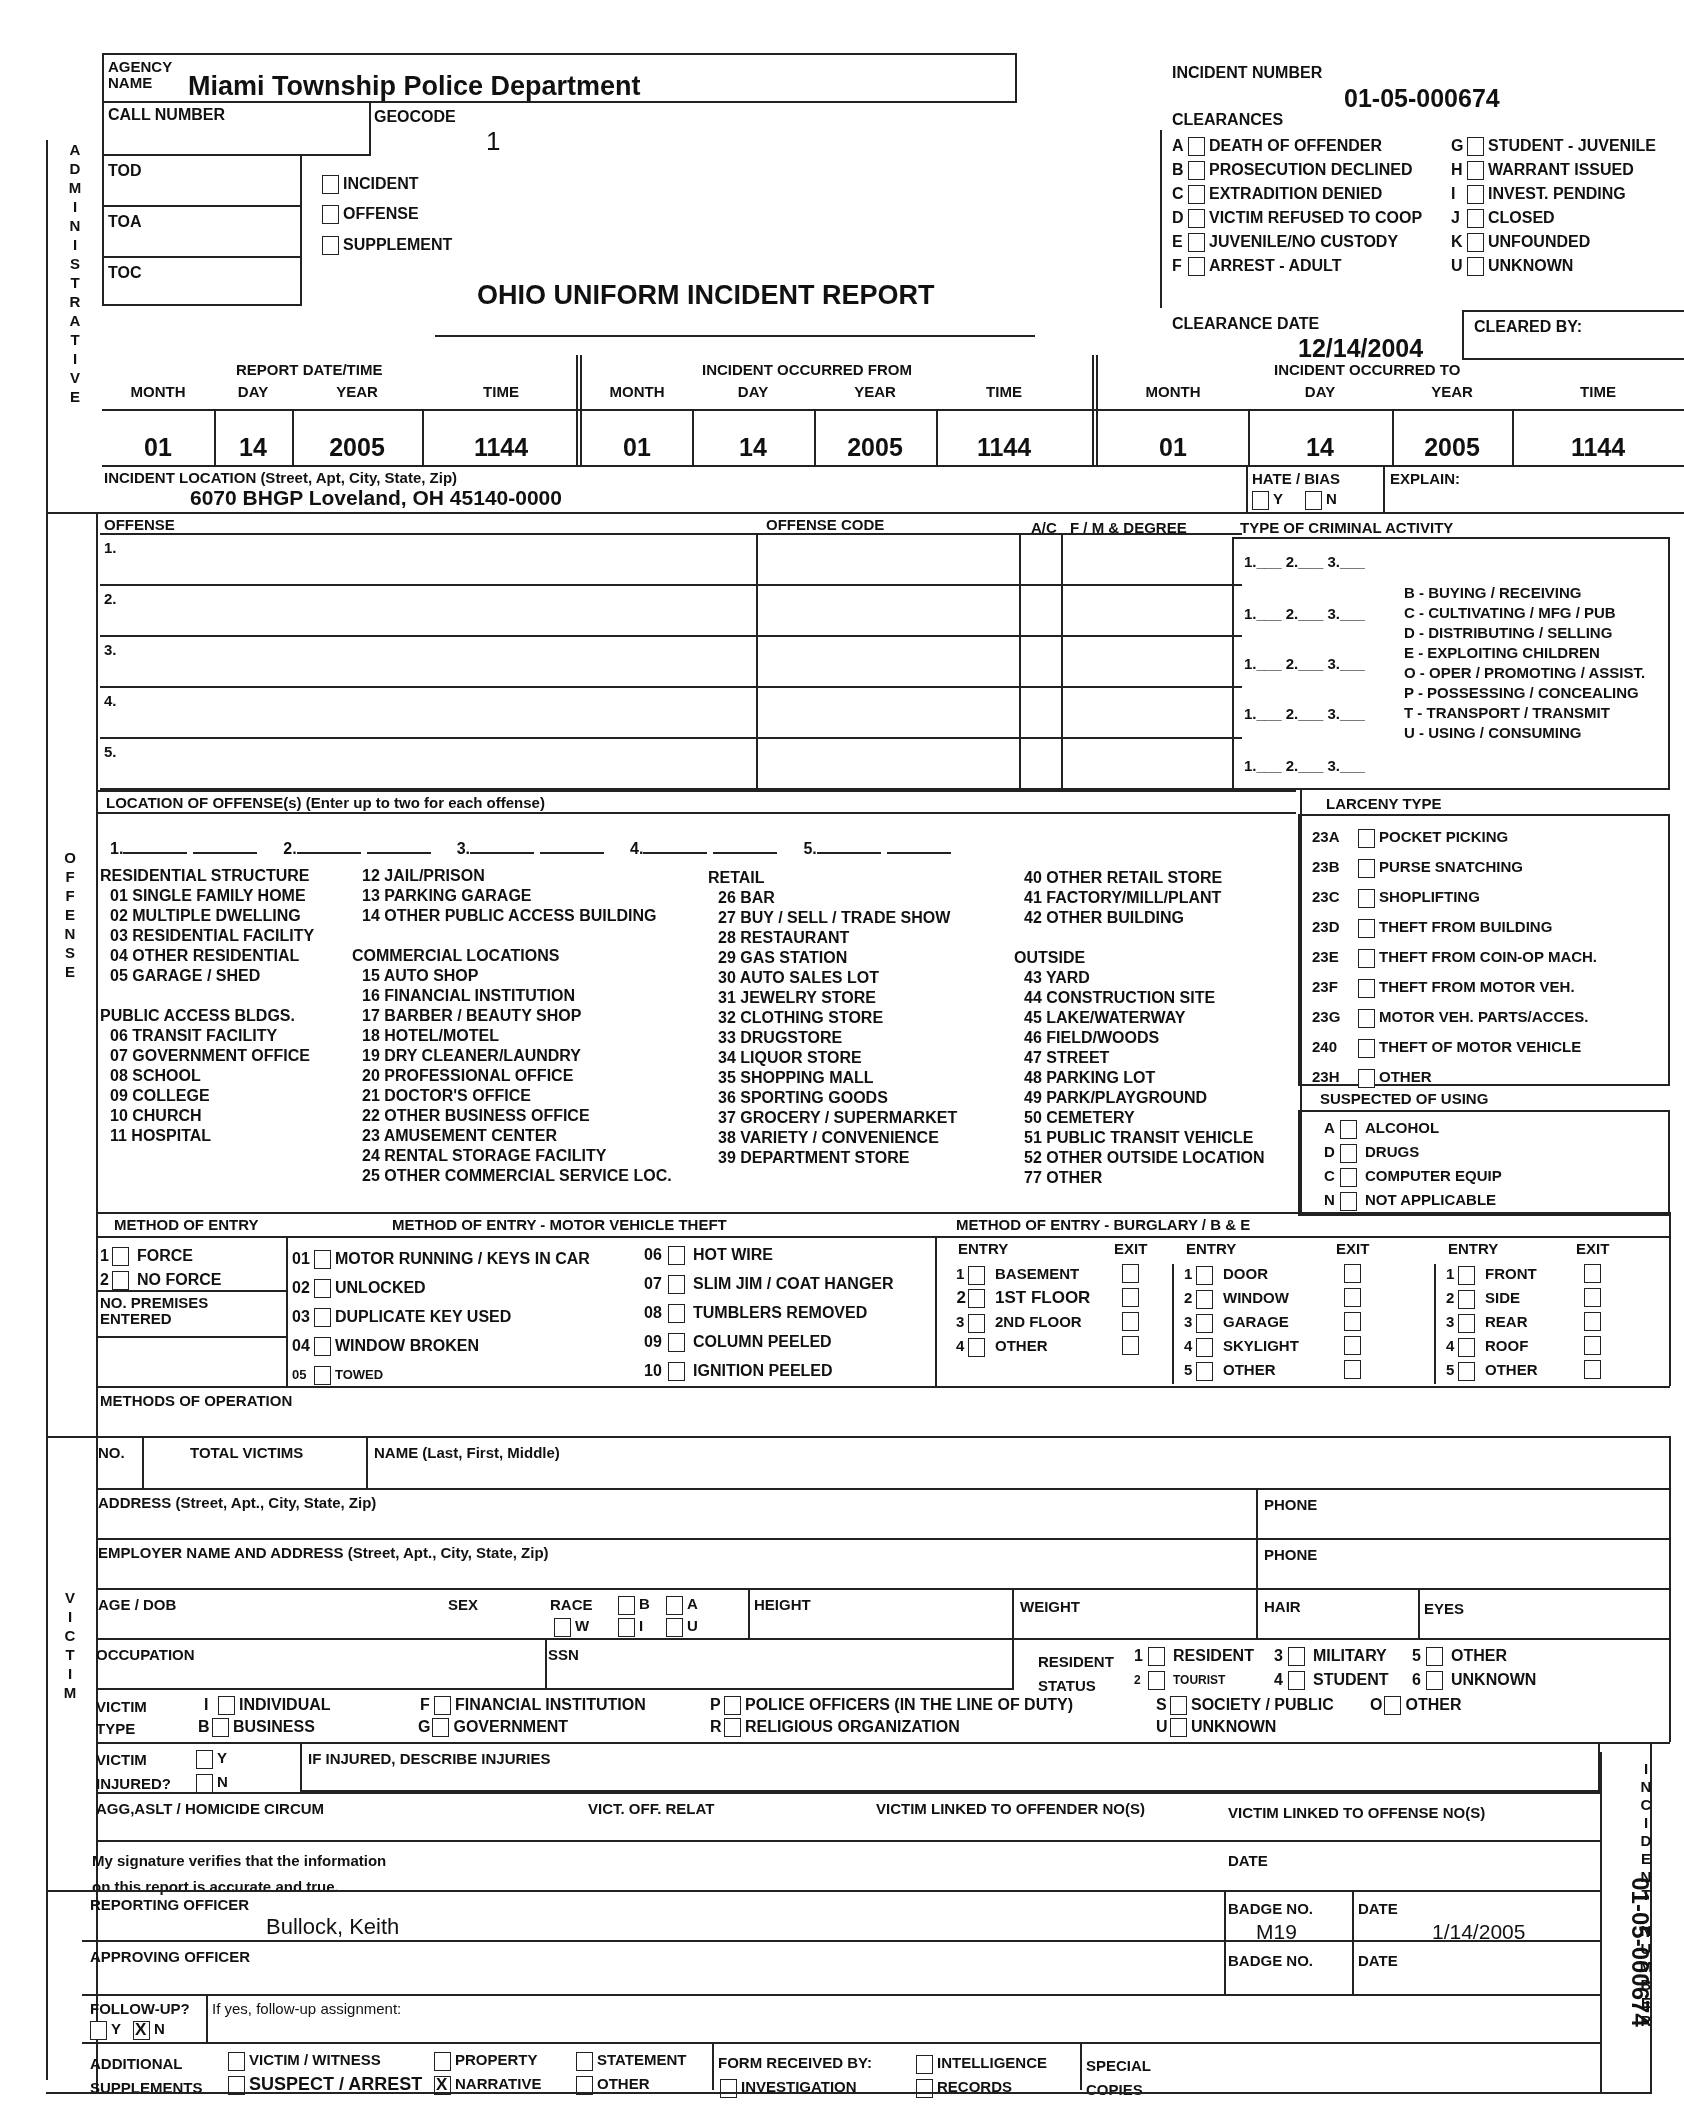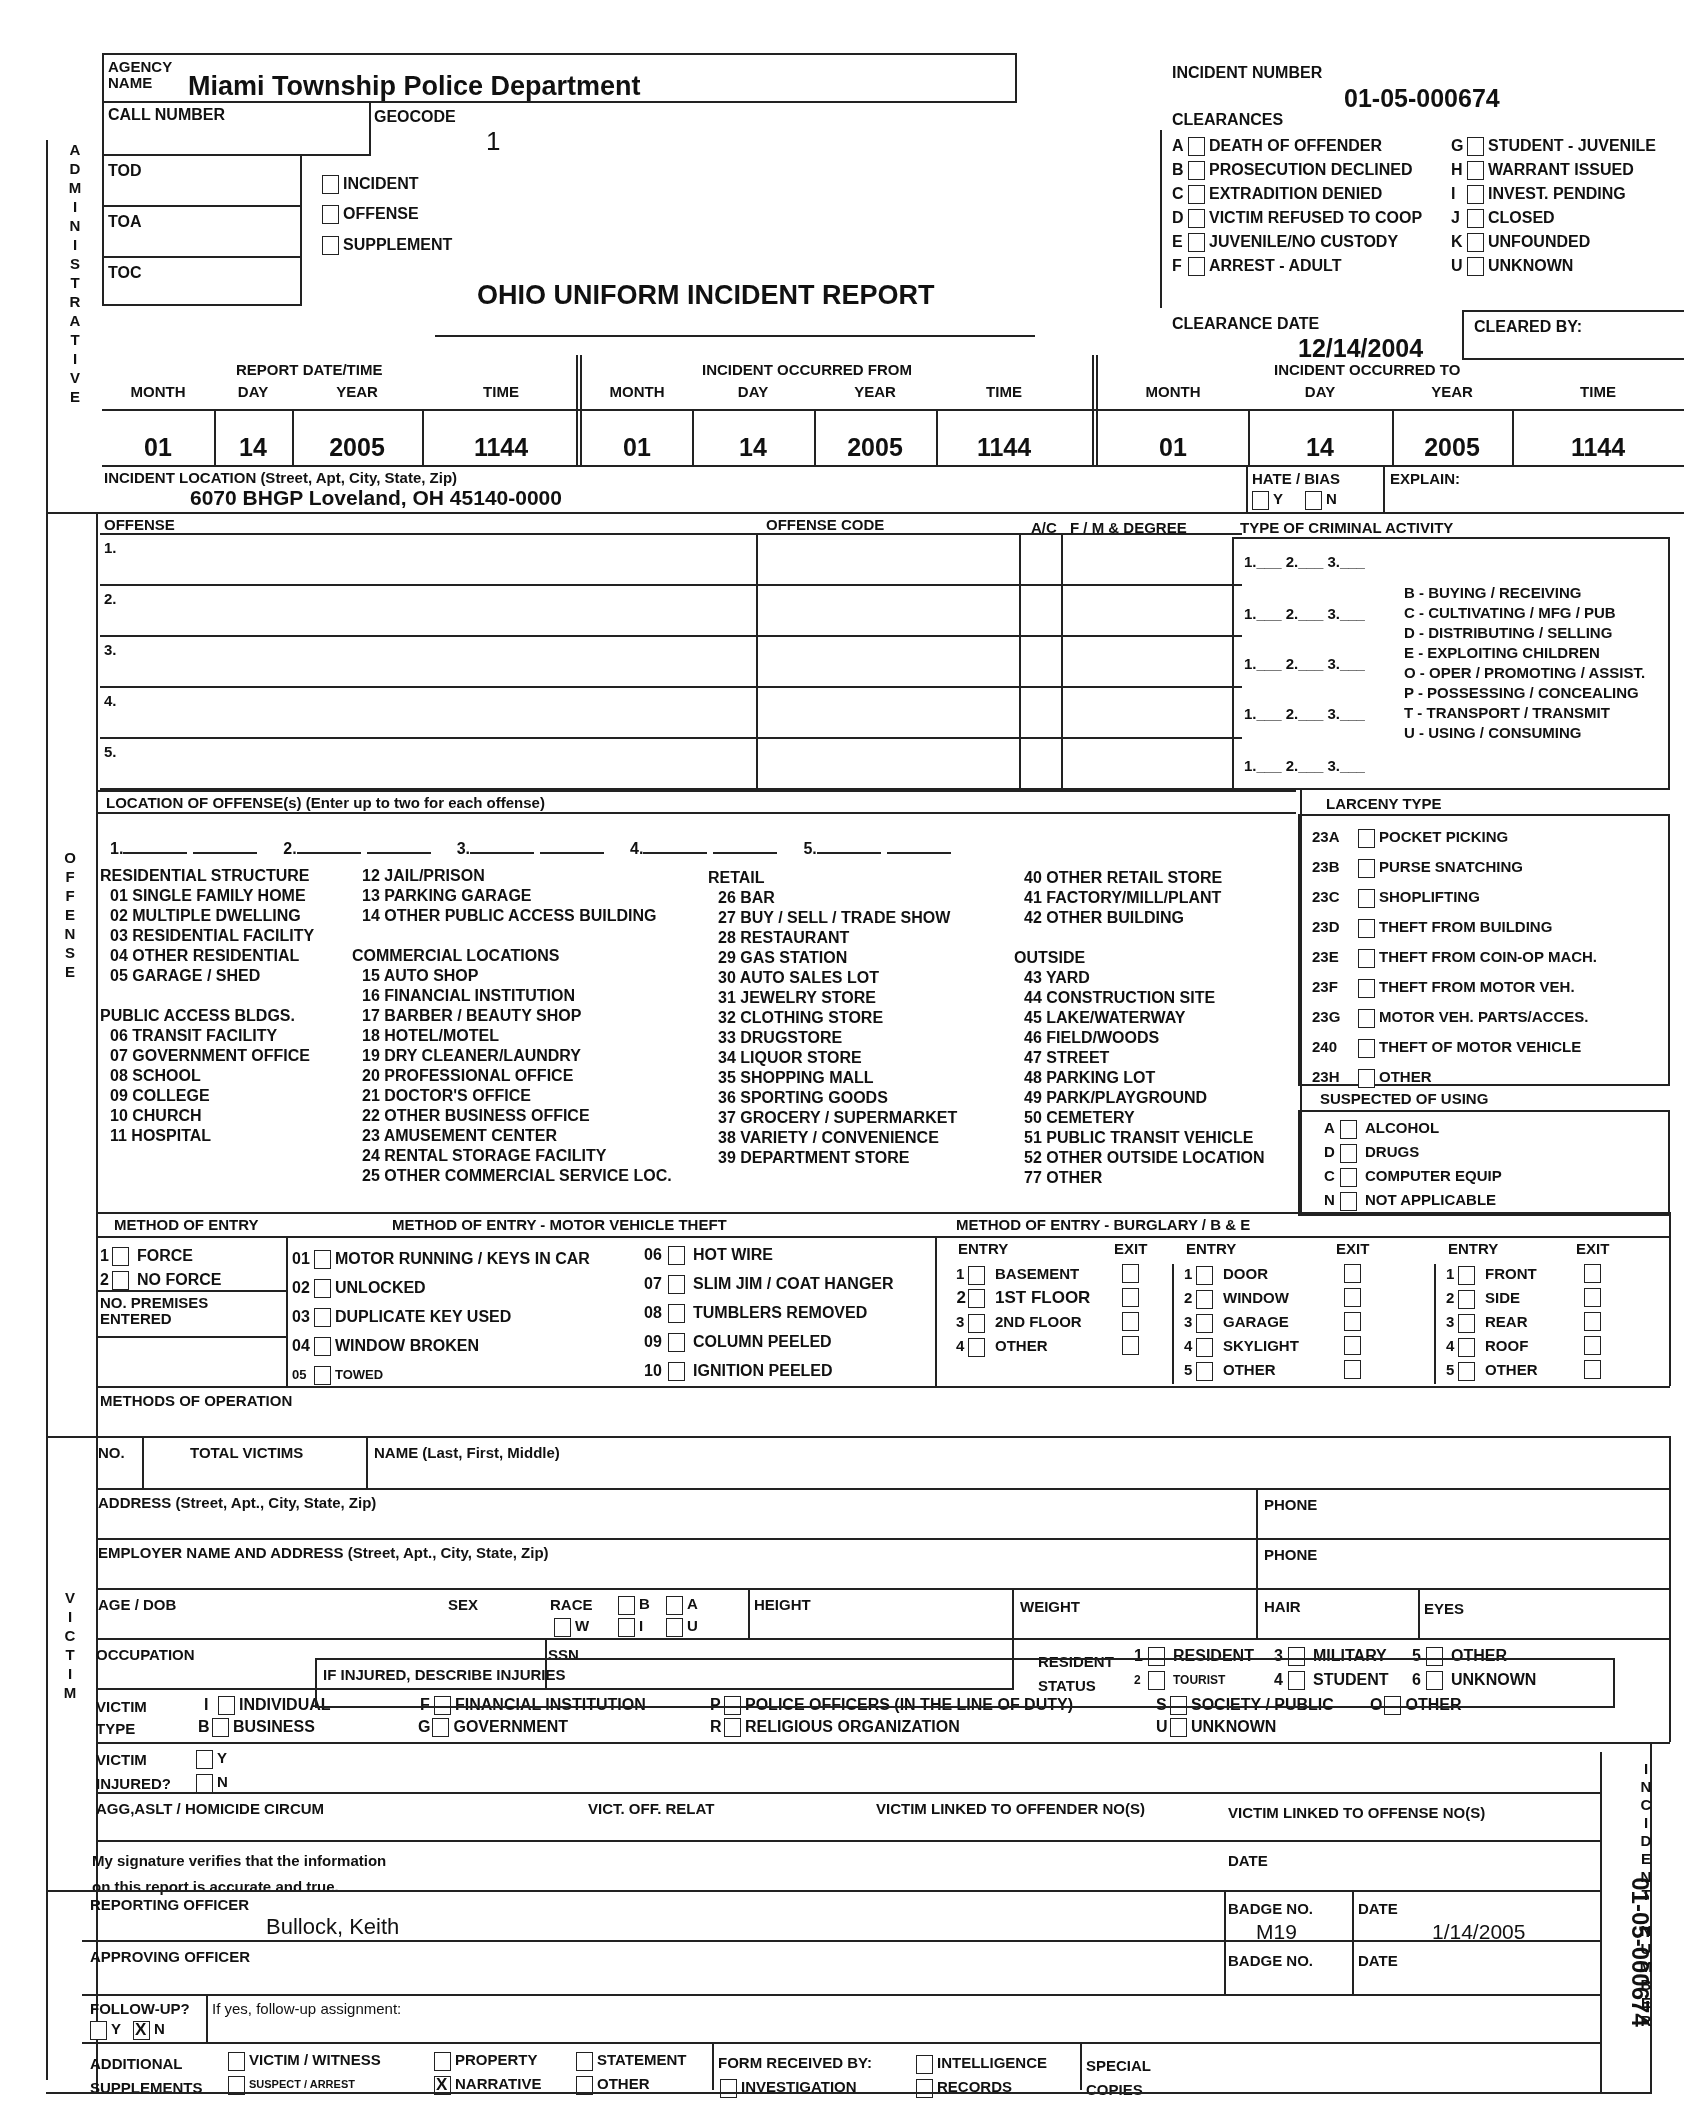--- a/index.html
+++ b/index.html
@@ -434,21 +434,21 @@
     <div class="row" style="position: absolute; line-height: 22px; font-size: 16px; left: 220px; top: 22px;"><span style="display: inline-block; min-width: 12px;">G</span><span class="cb"></span><span>GOVERNMENT</span></div>
     <div class="row" style="position: absolute; line-height: 22px; font-size: 16px; left: 512px; top: 0px;"><span style="display: inline-block; min-width: 12px;">P</span><span class="cb"></span><span>POLICE OFFICERS (IN THE LINE OF DUTY)</span></div>
     <div class="row" style="position: absolute; line-height: 22px; font-size: 16px; left: 512px; top: 22px;"><span style="display: inline-block; min-width: 12px;">R</span><span class="cb"></span><span>RELIGIOUS ORGANIZATION</span></div>
     <div class="row" style="position: absolute; line-height: 22px; font-size: 16px; left: 958px; top: 0px;"><span style="display: inline-block; min-width: 12px;">S</span><span class="cb"></span><span>SOCIETY / PUBLIC</span></div>
     <div class="row" style="position: absolute; line-height: 22px; font-size: 16px; left: 958px; top: 22px;"><span style="display: inline-block; min-width: 12px;">U</span><span class="cb"></span><span>UNKNOWN</span></div>
     <div class="row" style="position: absolute; line-height: 22px; font-size: 16px; left: 1172px; top: 0px;"><span style="display: inline-block; min-width: 12px;">O</span><span class="cb"></span><span>OTHER</span></div>
   </div>
 <div class="hl" style="left:96px;top:1742px;width:1574px;"></div>
 <div class="lbl sm" style="left:96px;top:1748px;line-height:24px;"><span>VICTIM</span><br><span>INJURED?</span></div>
 <div class="row" style="left:194px;top:1746px;font-size:15px;line-height:24px;"><span class="cb"></span><span>Y</span><br><span class="cb"></span><span>N</span></div>
-<div class="box" style="left:300px;top:1658px;width:1300px;height:50px;border-left-width:2px;margin-left:15px;">
+<div class="box" style="left:300px;top:1742px;width:1300px;height:50px;border-left-width:2px;">
   <div class="lbl sm" style="left:6px;top:6px;">IF INJURED, DESCRIBE INJURIES</div>
 </div>
 <div class="hl" style="left:96px;top:1792px;width:1504px;"></div>
 <div class="lbl sm" style="left:96px;top:1800px;">AGG,ASLT / HOMICIDE CIRCUM</div>
 <div class="lbl sm" style="left:588px;top:1800px;">VICT. OFF. RELAT</div>
 <div class="lbl sm" style="left:876px;top:1800px;">VICTIM LINKED TO OFFENDER NO(S)</div>
 <div class="lbl sm" style="left:1228px;top:1804px;">VICTIM LINKED TO OFFENSE NO(S)</div>
 <div class="hl" style="left:96px;top:1840px;width:1504px;"></div>
 <div class="lbl sm" style="left:92px;top:1848px;line-height:26px;"><span>My signature verifies that the information</span><br><span>on this report is accurate and true.</span></div>
 <div class="lbl sm" style="left:1228px;top:1852px;">DATE</div>
@@ -487,21 +487,21 @@
 <div class="lbl sm" style="left:1358px;top:1952px;">DATE</div>
 <div class="hl" style="left:82px;top:1994px;width:1518px;"></div>
 <div class="lbl sm" style="left:90px;top:2000px;">FOLLOW-UP?</div>
 <div class="row" style="left:88px;top:2020px;font-size:15px;"><span class="cb"></span><span>Y</span><span style="display:inline-block;width:10px"></span><span class="cb checked"></span><span>N</span></div>
 <div class="vl" style="left:206px;top:1994px;height:48px;"></div>
 <div class="lbl sm" style="left:212px;top:2000px;font-weight:normal;">If yes, follow-up assignment:</div>
 <div class="hl" style="left:82px;top:2042px;width:1518px;"></div>
 <div class="lbl sm" style="left:90px;top:2052px;line-height:24px;"><span>ADDITIONAL</span><br><span>SUPPLEMENTS</span></div>
 <div id="supp-items" class="abs" style="left:226px;top:2049px;width:480px;height:48px;">
     <div class="row" style="position: absolute; line-height: 22px; font-size: 15px; left: 0px; top: 0px;"><span class="cb"></span><span>VICTIM / WITNESS</span></div>
-    <div class="row" style="position: absolute; line-height: 22px; font-size: 11px; left: 0px; top: 24px;"><span class="cb"></span><span>SUSPECT / ARREST</span></div>
+    <div class="row" style="position: absolute; line-height: 22px; font-size: 18px; left: 0px; top: 24px;"><span class="cb"></span><span>SUSPECT / ARREST</span></div>
     <div class="row" style="position: absolute; line-height: 22px; font-size: 15px; left: 206px; top: 0px;"><span class="cb"></span><span>PROPERTY</span></div>
     <div class="row" style="position: absolute; line-height: 22px; font-size: 15px; left: 206px; top: 24px;"><span class="cb checked"></span><span>NARRATIVE</span></div>
     <div class="row" style="position: absolute; line-height: 22px; font-size: 15px; left: 348px; top: 0px;"><span class="cb"></span><span>STATEMENT</span></div>
     <div class="row" style="position: absolute; line-height: 22px; font-size: 15px; left: 348px; top: 24px;"><span class="cb"></span><span>OTHER</span></div>
   </div>
 <div class="vl" style="left:712px;top:2042px;height:48px;"></div>
 <div class="lbl sm" style="left:718px;top:2054px;">FORM RECEIVED BY:</div>
 <div class="row" style="left:718px;top:2078px;font-size:15px;"><span class="cb"></span><span>INVESTIGATION</span></div>
 <div class="row" style="left:914px;top:2054px;font-size:15px;"><span class="cb"></span><span>INTELLIGENCE</span></div>
 <div class="row" style="left:914px;top:2078px;font-size:15px;"><span class="cb"></span><span>RECORDS</span></div>

